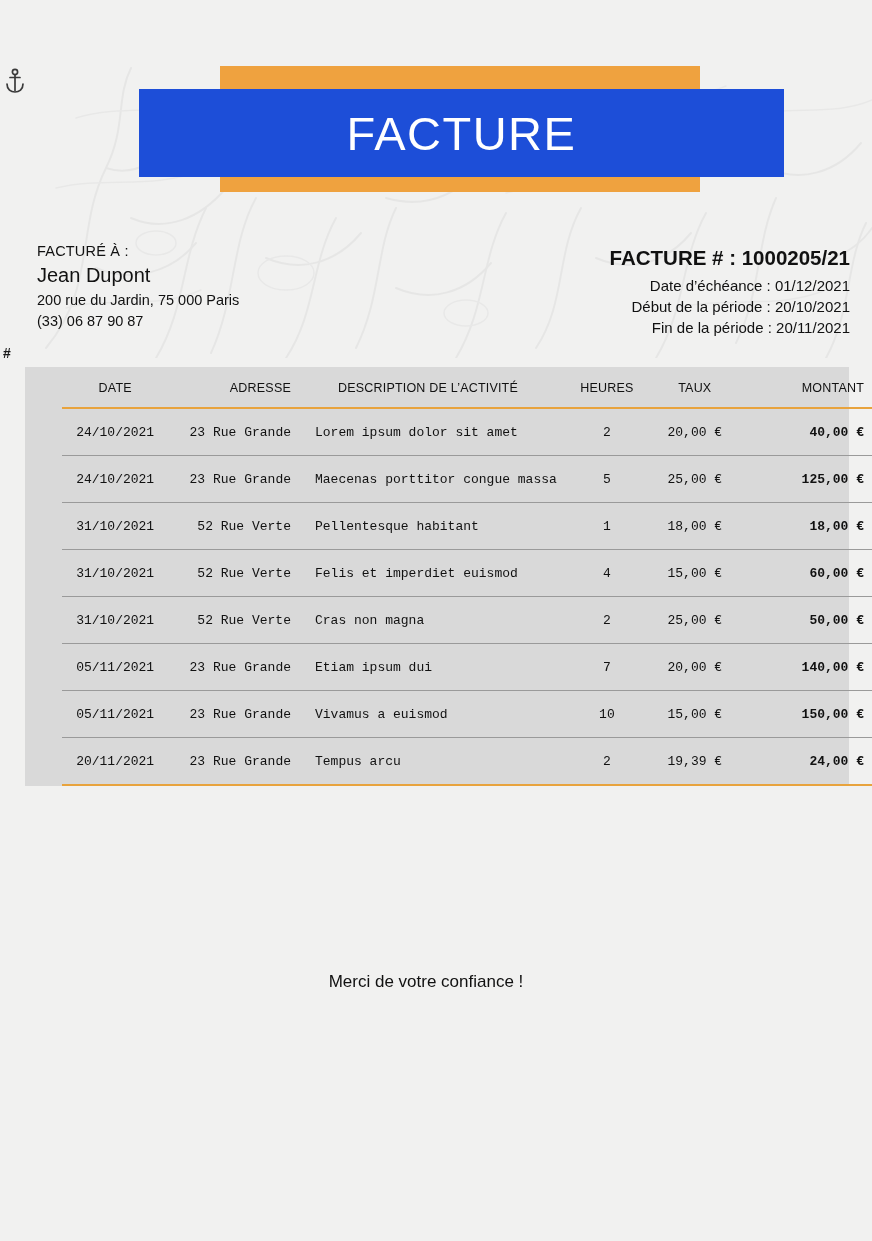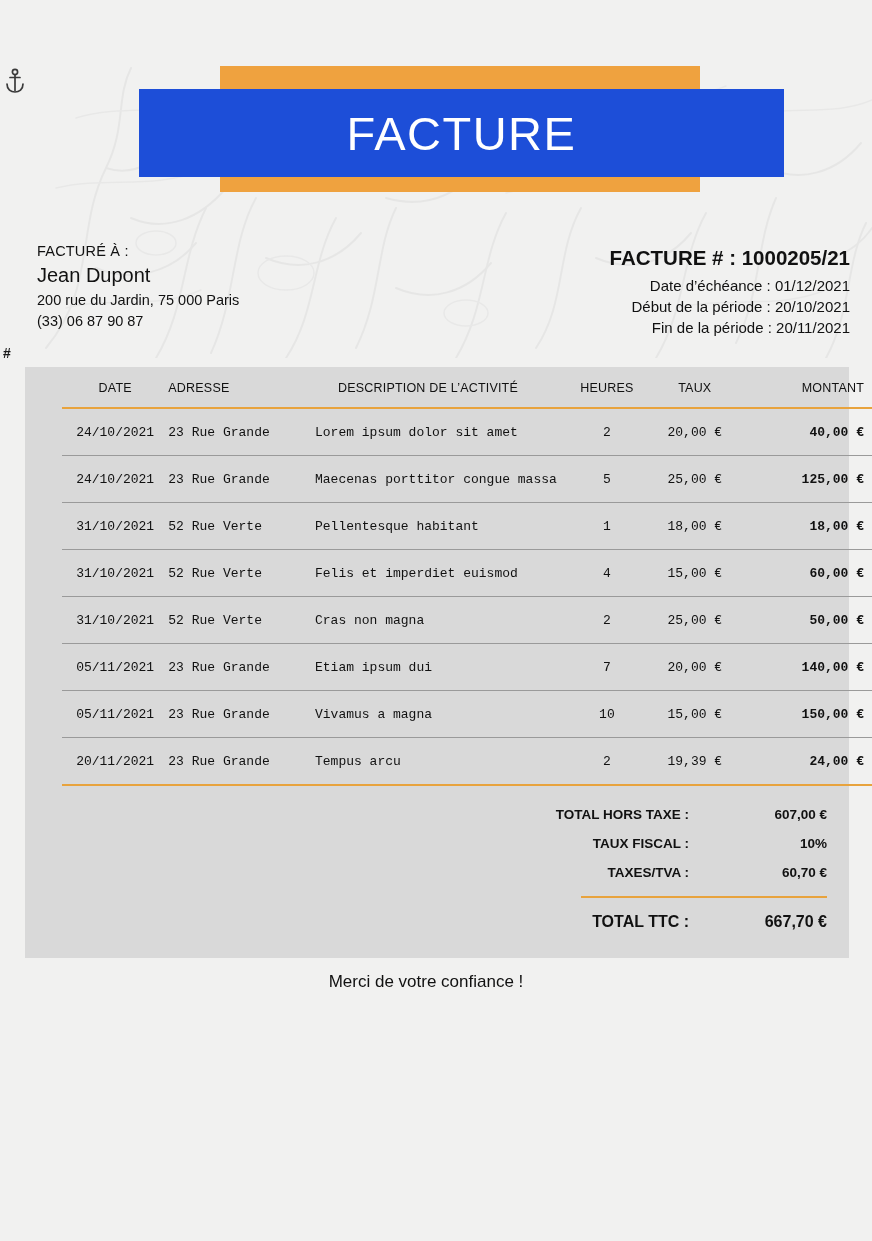--- a/index.html
+++ b/index.html
@@ -159,21 +159,21 @@
     font-size: 13px;
     padding: 16px 0 15px 0;
     border-bottom: 1px solid #9a9a9a;
     font-family: Liberation Mono, monospace;
   }
   tbody tr:last-child td {
     border-bottom: 2px solid #e8a33d;
   }
 
   .col-date   { width: 104px; text-align: center; }
-  .col-addr   { width: 120px; text-align: left; }
+  .col-addr   { width: 120px; text-align: right; }
   .col-desc   { width: 268px; text-align: left; padding-left: 24px !important; }
   .col-hours  { width: 82px;  text-align: center; }
   .col-rate   { width: 90px;  text-align: center; }
   .col-amount { width: 120px; text-align: right; padding-right: 22px !important; font-weight: bold; }
 
   th.col-desc { padding-left: 0 !important; text-align: center; }
   th.col-amount { padding-right: 22px !important; font-weight: 400; }
 
   
   .totals {
@@ -356,52 +356,33 @@
             <td class="col-date">05/11/2021</td>
             <td class="col-addr">23 Rue Grande</td>
             <td class="col-desc">Etiam ipsum dui</td>
             <td class="col-hours">7</td>
             <td class="col-rate">20,00 €</td>
             <td class="col-amount">140,00 €</td>
           </tr>
           <tr>
             <td class="col-date">05/11/2021</td>
             <td class="col-addr">23 Rue Grande</td>
-            <td class="col-desc">Vivamus a magna</td>
+            <td class="col-desc">Vivamus a euismod</td>
             <td class="col-hours">10</td>
             <td class="col-rate">15,00 €</td>
             <td class="col-amount">150,00 €</td>
           </tr>
           <tr>
             <td class="col-date">20/11/2021</td>
             <td class="col-addr">23 Rue Grande</td>
             <td class="col-desc">Tempus arcu</td>
             <td class="col-hours">2</td>
             <td class="col-rate">19,39 €</td>
             <td class="col-amount">24,00 €</td>
           </tr>
         </tbody>
     </table>
 
-    <div class="totals">
-      <div class="totals-row">
-        <div class="totals-label">TOTAL HORS TAXE :</div>
-        <div class="totals-value">607,00 €</div>
-      </div>
-      <div class="totals-row">
-        <div class="totals-label">TAUX FISCAL :</div>
-        <div class="totals-value">10%</div>
-      </div>
-      <div class="totals-row">
-        <div class="totals-label">TAXES/TVA :</div>
-        <div class="totals-value">60,70 €</div>
-      </div>
-      <div class="totals-divider"></div>
-      <div class="totals-row grand">
-        <div class="totals-label">TOTAL TTC :</div>
-        <div class="totals-value">667,70 €</div>
-      </div>
-    </div>
   </div>
 
   <div class="thanks">Merci de votre confiance !</div>
 
 </div>
 
 </body></html>

